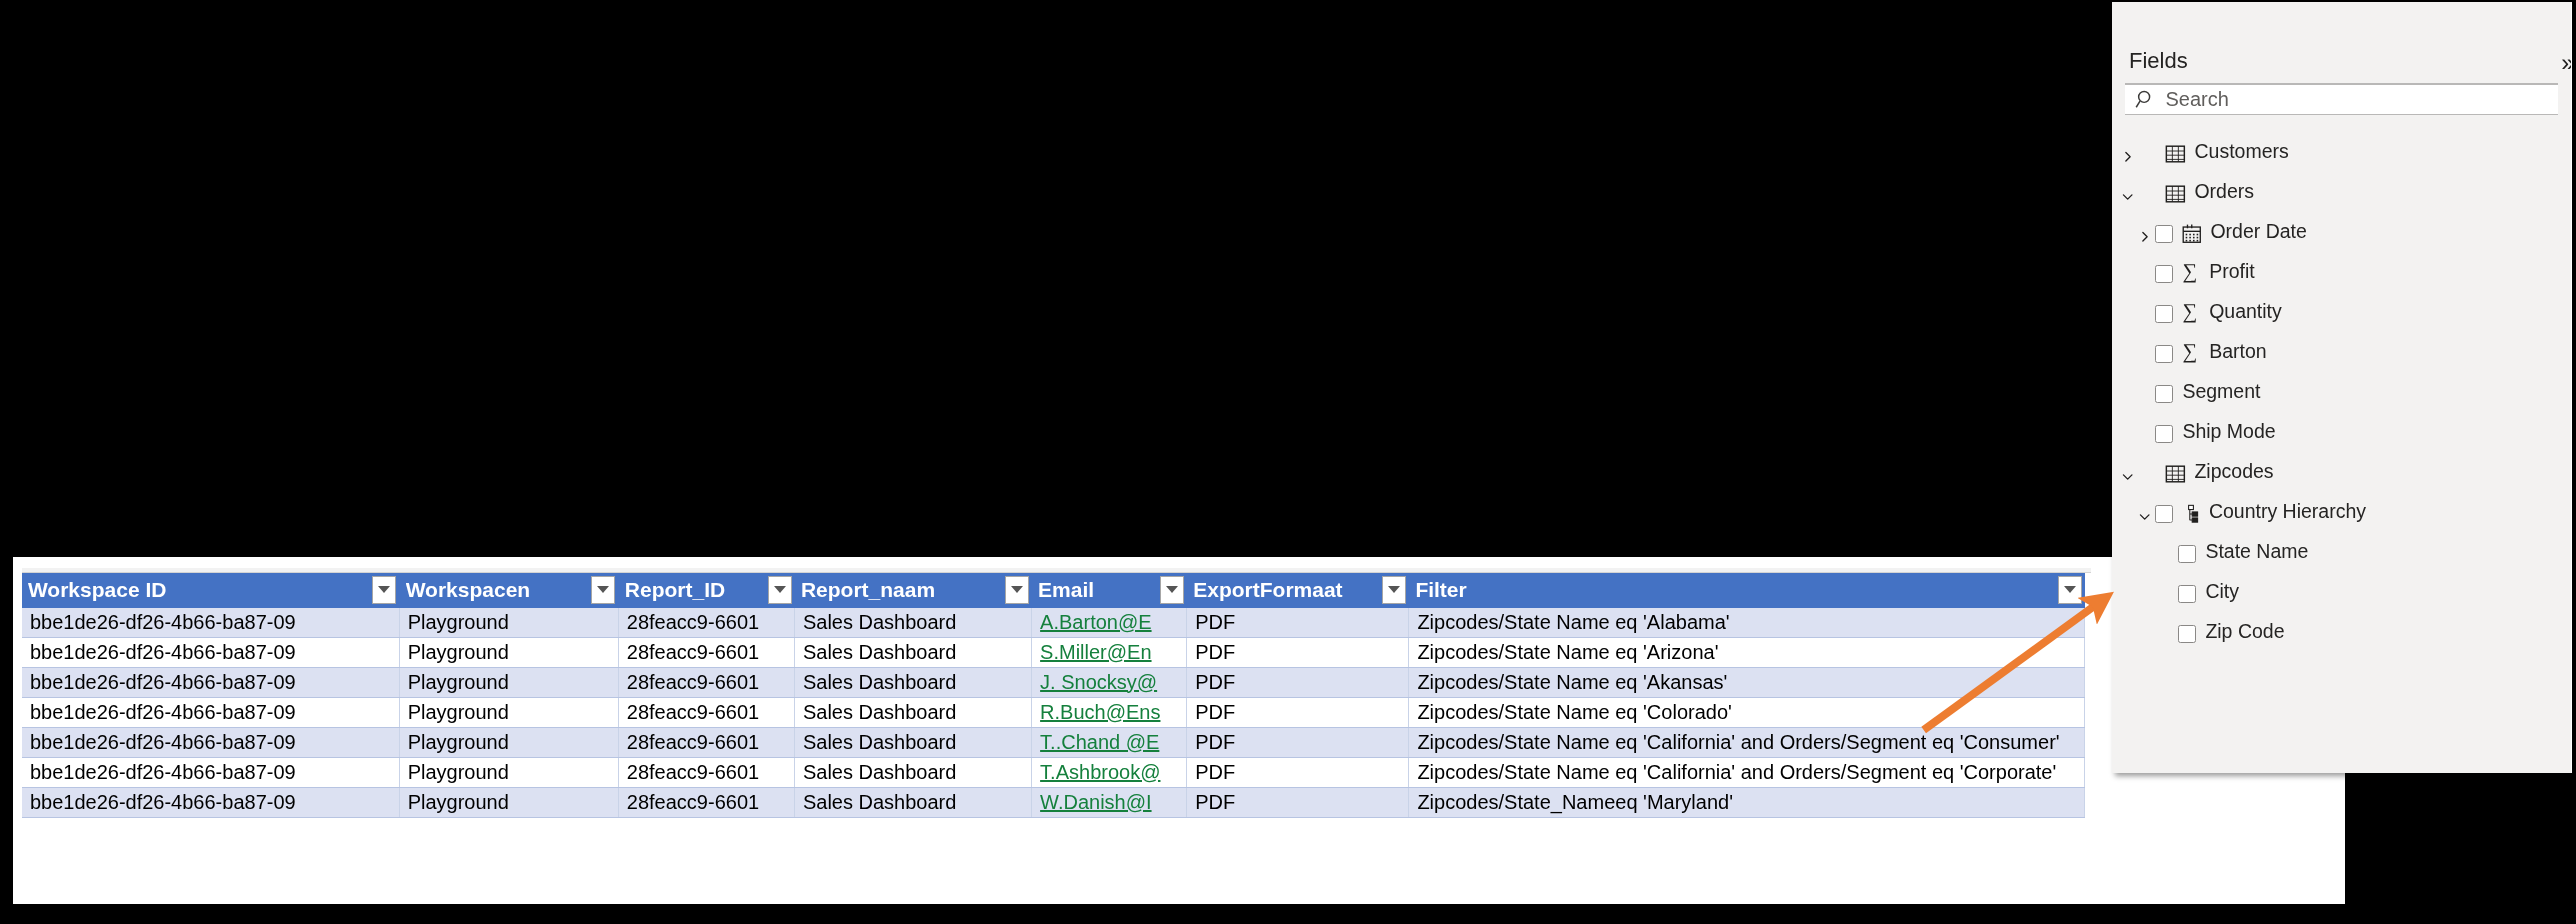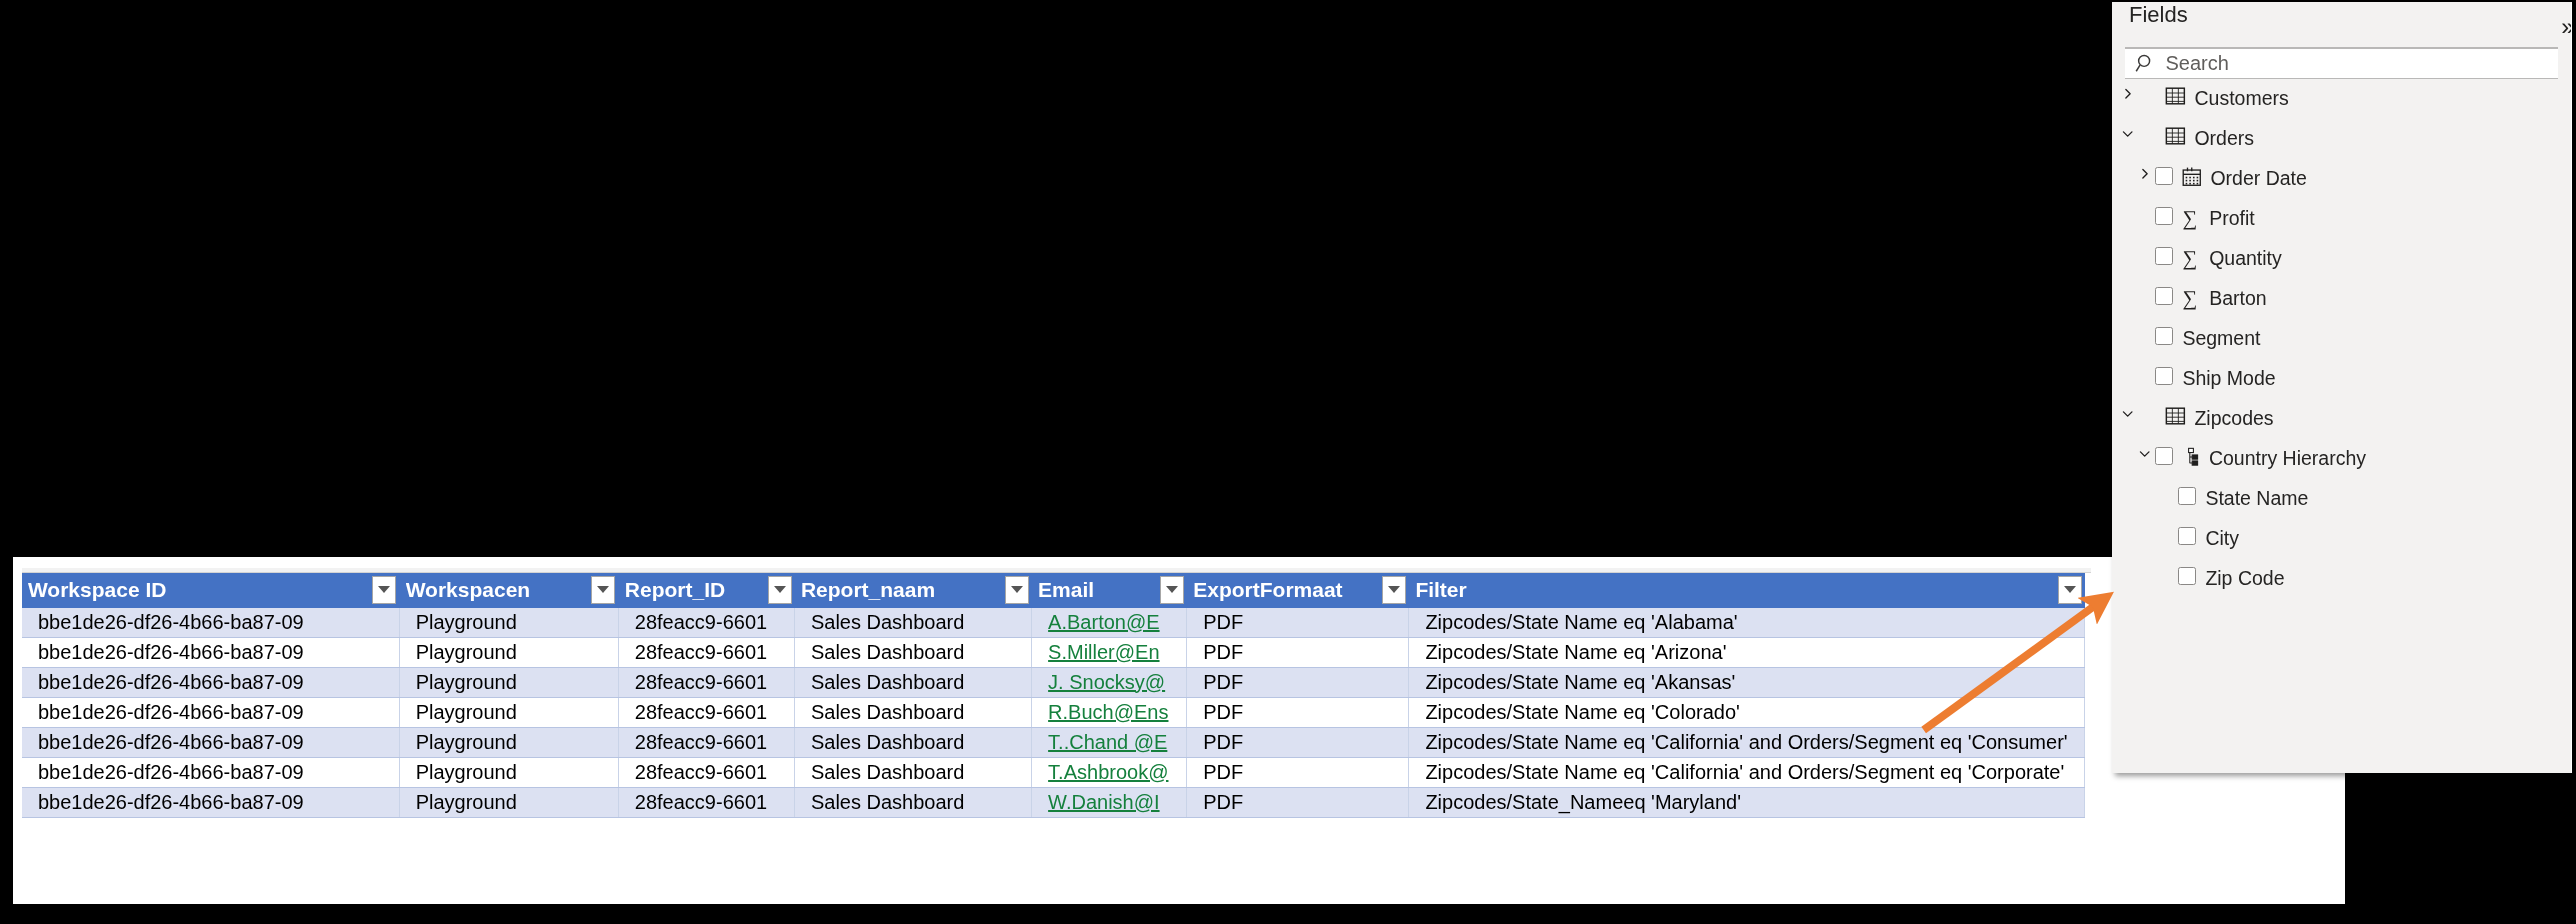--- a/index.html
+++ b/index.html
@@ -93,21 +93,21 @@
     padding-right: 29px;
     overflow: hidden;
     text-overflow: clip;
   }
 
   
   tr.dat td {
     height: 29px;
     font-size: 20px;
     color: #000000;
-    padding-left: 16px;
+    padding-left: 8px;
     border-right: 0.6px solid #c9d3e8;
     border-bottom: 0.6px solid #b7c4e2;
     font-family: "Liberation Sans", sans-serif;
   }
   tr.band td { background: #dce1f2; }
   tr.plain td { background: #ffffff; }
   td.email-cell a {
     color: #15803d;
     text-decoration: underline;
   }
@@ -122,22 +122,24 @@
     height: 771px;
     background: #f3f2f1;
     box-shadow: 3px 3px 5.5px rgba(0,0,0,0.4);
     box-sizing: border-box;
     overflow: hidden;
     border-right: 1.8px solid #ffffff;
   }
   #fields-header {
     height: 45px;
     display: flex;
+    align-items: center;
     padding: 0 0 0 17px;
     position: relative;
+    margin-top: 36px;
   }
   #fields-title {
     font-size: 22px;
     color: #252423;
     font-family: "Liberation Sans", sans-serif;
   }
   #collapse-icon {
     position: absolute;
     right: -3.7px;
     top: 11px;
@@ -169,21 +171,21 @@
   #fields-divider-b {
     height: 1.2px;
     background: #b9b8b7;
     margin: 0 13.4px;
   }
   #tree {
     padding-top: 8.5px;
   }
   .node {
     display: flex;
-    align-items: flex-start;
+    align-items: flex-end;
     height: 40px;
     font-size: 19.5px;
     color: #252423;
     font-family: "Liberation Sans", sans-serif;
   }
   .chev {
     width: 20.7px;
     min-width: 20.7px;
     display: flex;
     align-items: center;

